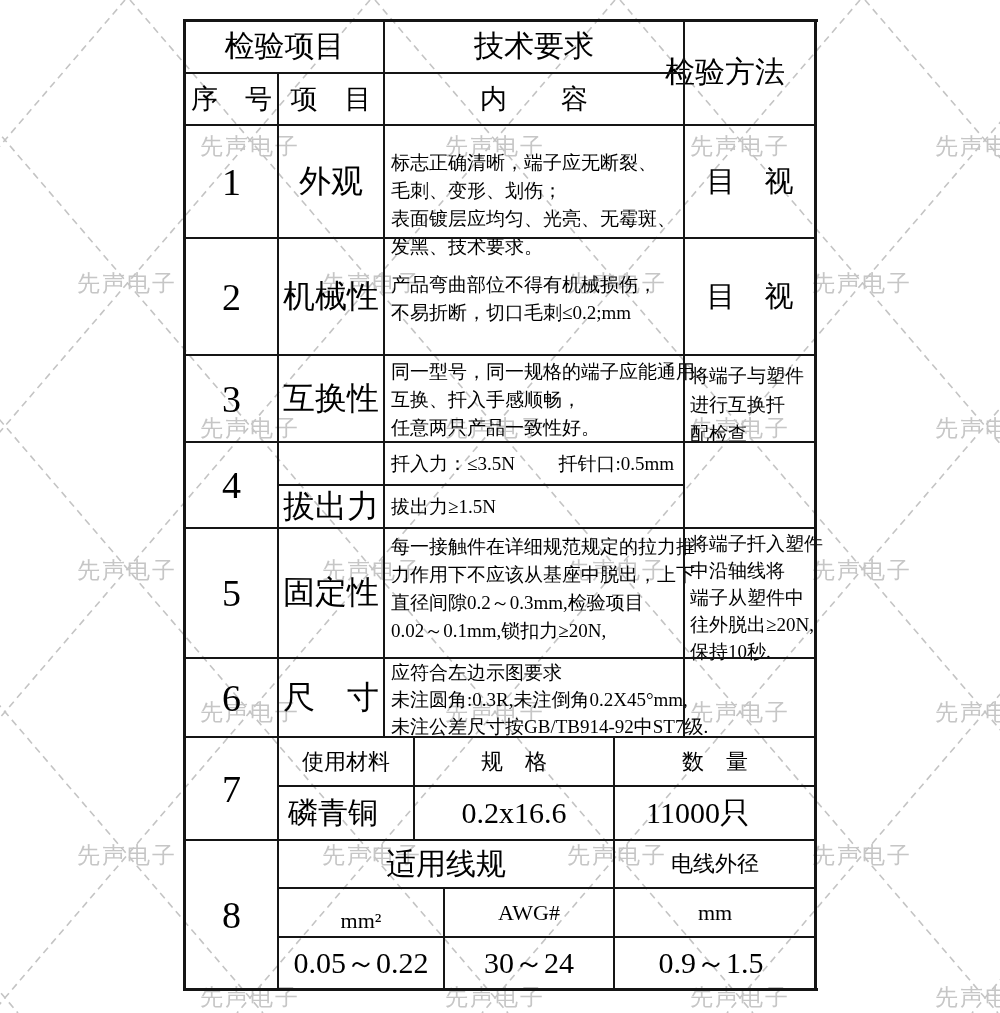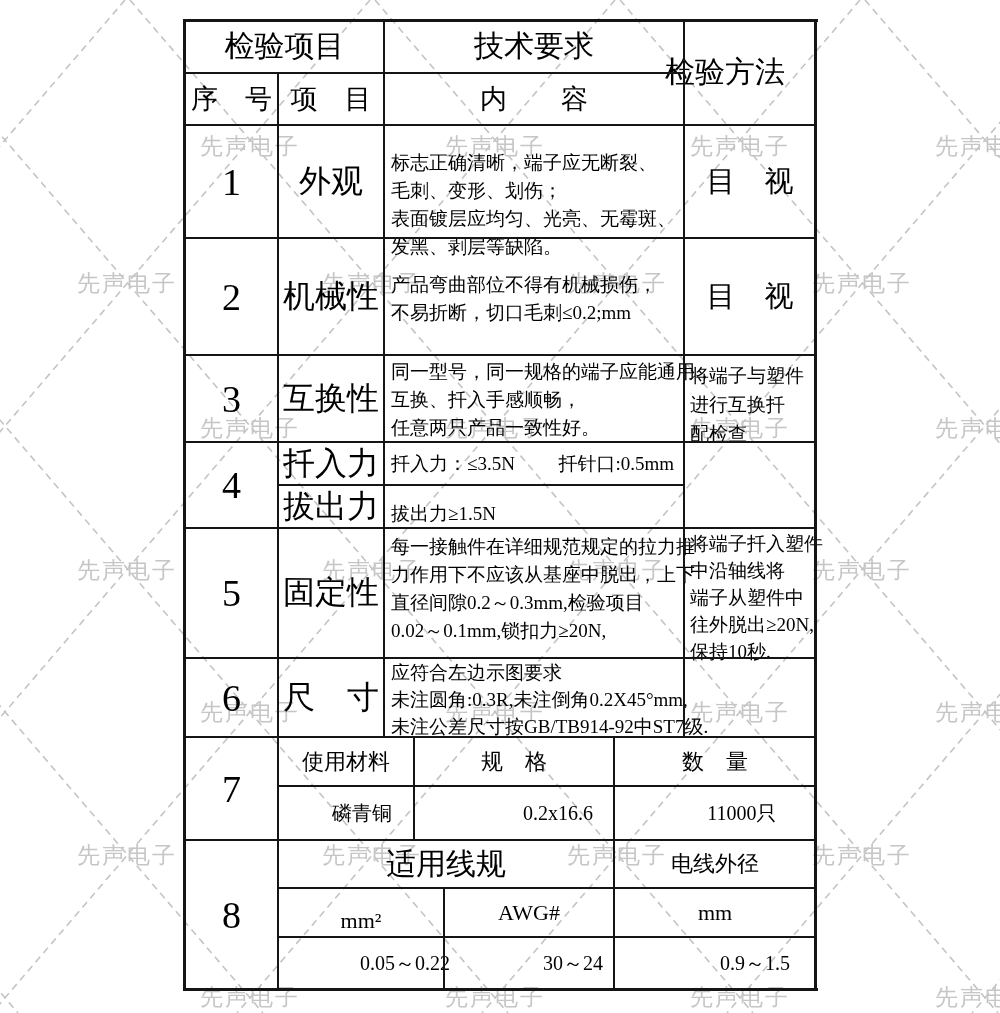--- a/index.html
+++ b/index.html
@@ -29,21 +29,21 @@
   .item{font-size:32px;}
   .content{
     flex-direction:column;align-items:flex-start;justify-content:flex-start;
     font-size:19px;line-height:28px;padding-left:7px;
   }
   .method-txt{
     flex-direction:column;align-items:flex-start;justify-content:flex-start;
     font-size:19px;padding-left:6px;
   }
   .eye{font-size:29px;}
-  .big{font-size:20px;margin-left:44px;}
+  .big{font-size:30px;}
   .mid{font-size:22px;}
   .row-split{flex-direction:row;justify-content:space-between;
     font-size:19px;padding:0 10px 0 7px;}
 </style>
 </head>
 <body>
 
 <div id="canvas">
     <svg id="wm-svg" width="1000" height="1013">
       <line x1="-1585" y1="0" x2="-717" y2="1013" stroke="#c4c4c4" stroke-width="1.6" stroke-dasharray="7 5"></line>
@@ -84,21 +84,21 @@
   <div class="cell hdr2" style="left:185px;top:73px;width:93px;height:52px">序　号</div>
   <div class="cell hdr2" style="left:278px;top:73px;width:106px;height:52px">项　目</div>
   <div class="cell hdr2" style="left:384px;top:73px;width:300px;height:52px">内　　容</div>
 
   <div class="cell num" style="left:185px;top:125px;width:93px;height:113px">1</div>
   <div class="cell item" style="left:278px;top:125px;width:106px;height:113px">外观</div>
   <div class="cell content" style="left:384px;top:125px;width:300px;height:113px;padding-top:24px">
     <div>标志正确清晰，端子应无断裂、</div>
     <div>毛刺、变形、划伤；</div>
     <div>表面镀层应均匀、光亮、无霉斑、</div>
-    <div>发黑、剥层等缺陷。</div>
+    <div>发黑、技术要求。</div>
   </div>
   <div class="cell eye" style="left:684px;top:125px;width:132px;height:113px">目　视</div>
 
   <div class="cell num" style="left:185px;top:238px;width:93px;height:117px">2</div>
   <div class="cell item" style="left:278px;top:238px;width:106px;height:117px">机械性</div>
   <div class="cell content" style="left:384px;top:238px;width:300px;height:117px;padding-top:33px">
     <div>产品弯曲部位不得有机械损伤，</div>
     <div>不易折断，切口毛刺≤0.2;mm</div>
   </div>
   <div class="cell eye" style="left:684px;top:238px;width:132px;height:117px">目　视</div>
@@ -110,27 +110,26 @@
     <div>互换、扦入手感顺畅，</div>
     <div>任意两只产品一致性好。</div>
   </div>
   <div class="cell method-txt" style="left:684px;top:355px;width:132px;height:87px;padding-top:6px;line-height:29px">
     <div>将端子与塑件</div>
     <div>进行互换扦</div>
     <div>配检查</div>
   </div>
 
   <div class="cell num" style="left:185px;top:442px;width:93px;height:86px">4</div>
-  <div class="cell item" style="left:278px;top:442px;width:106px;height:43px">扦入力</div>
   <div class="cell item" style="left:278px;top:485px;width:106px;height:43px">拔出力</div>
   <div class="cell row-split" style="left:384px;top:442px;width:300px;height:43px">
     <span>扦入力：≤3.5N</span>
     <span>扦针口:0.5mm</span>
   </div>
-  <div class="cell content" style="left:384px;top:485px;width:300px;height:43px;justify-content:flex-end">
+  <div class="cell content" style="left:384px;top:485px;width:300px;height:43px;justify-content:center">
     <div>拔出力≥1.5N</div>
   </div>
 
   <div class="cell num" style="left:185px;top:528px;width:93px;height:130px">5</div>
   <div class="cell item" style="left:278px;top:528px;width:106px;height:130px">固定性</div>
   <div class="cell content" style="left:384px;top:528px;width:300px;height:138px;padding-top:5px">
     <div>每一接触件在详细规范规定的拉力推</div>
     <div>力作用下不应该从基座中脱出，上下</div>
     <div>直径间隙0.2～0.3mm,检验项目</div>
     <div>0.02～0.1mm,锁扣力≥20N,</div>

